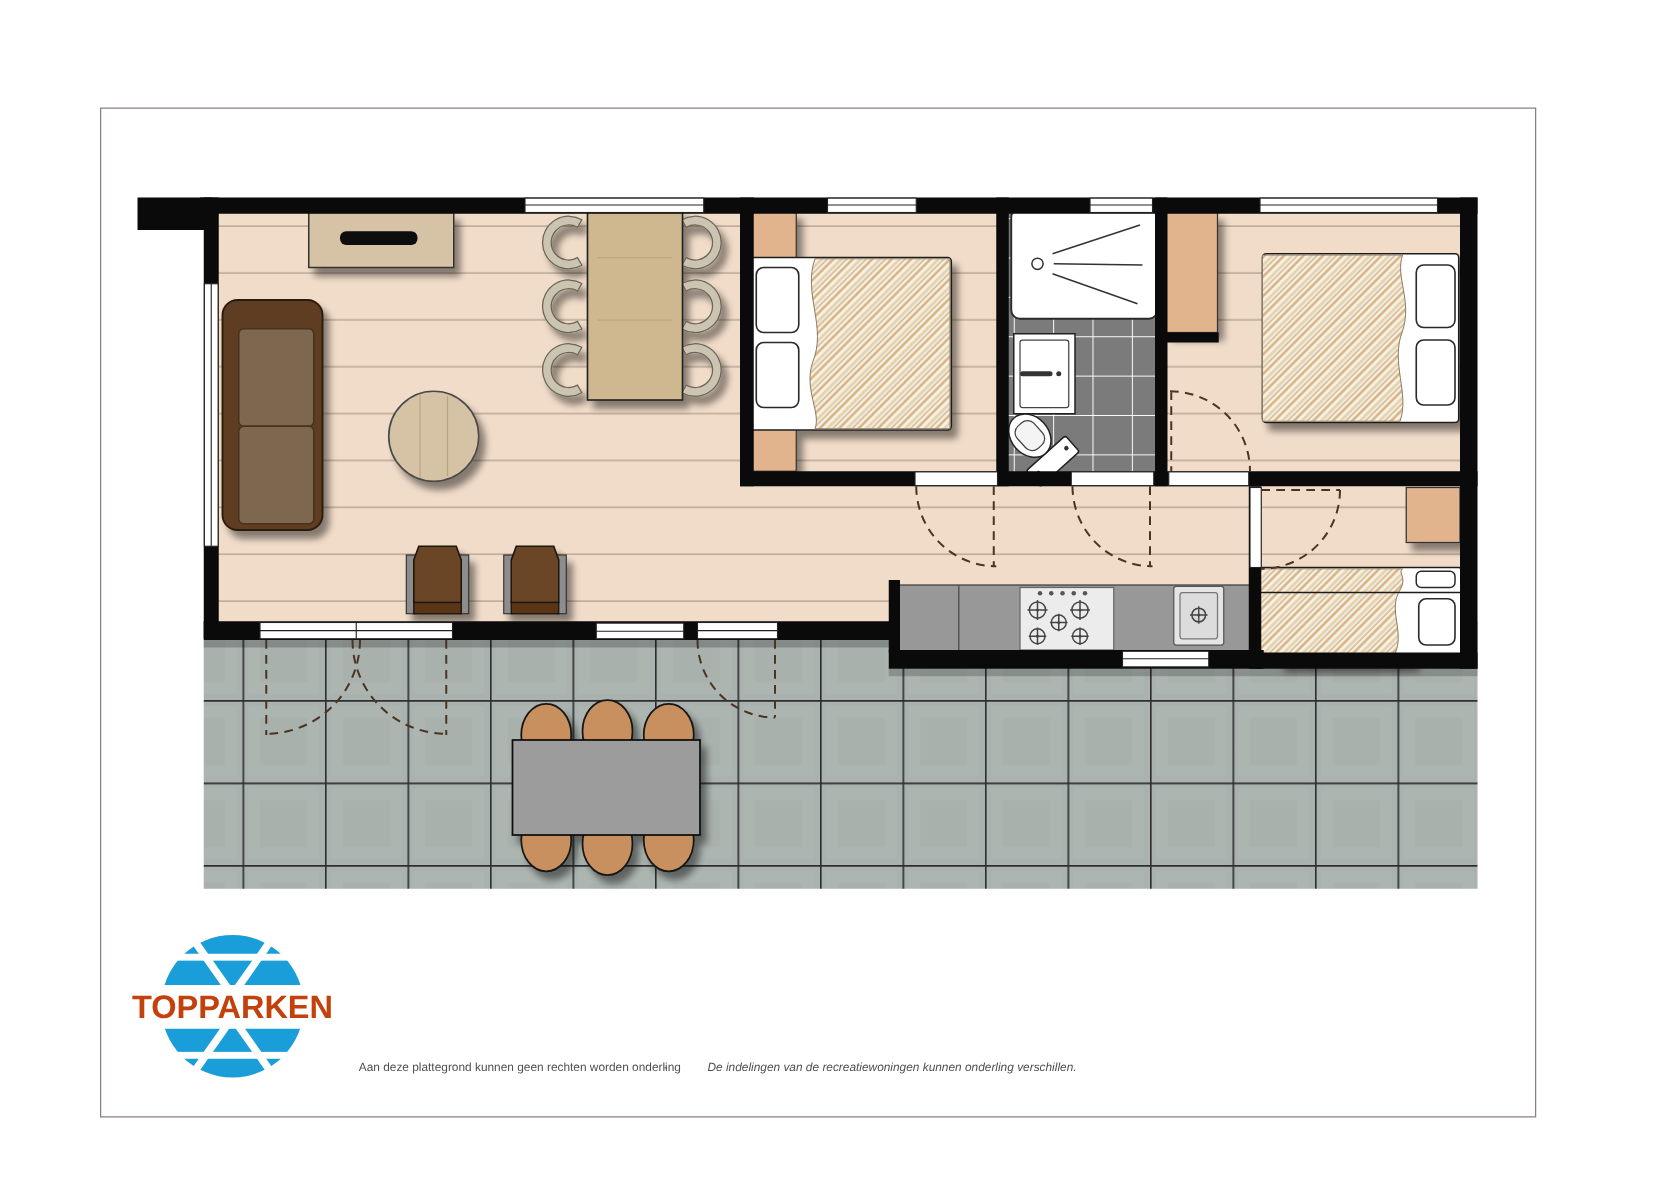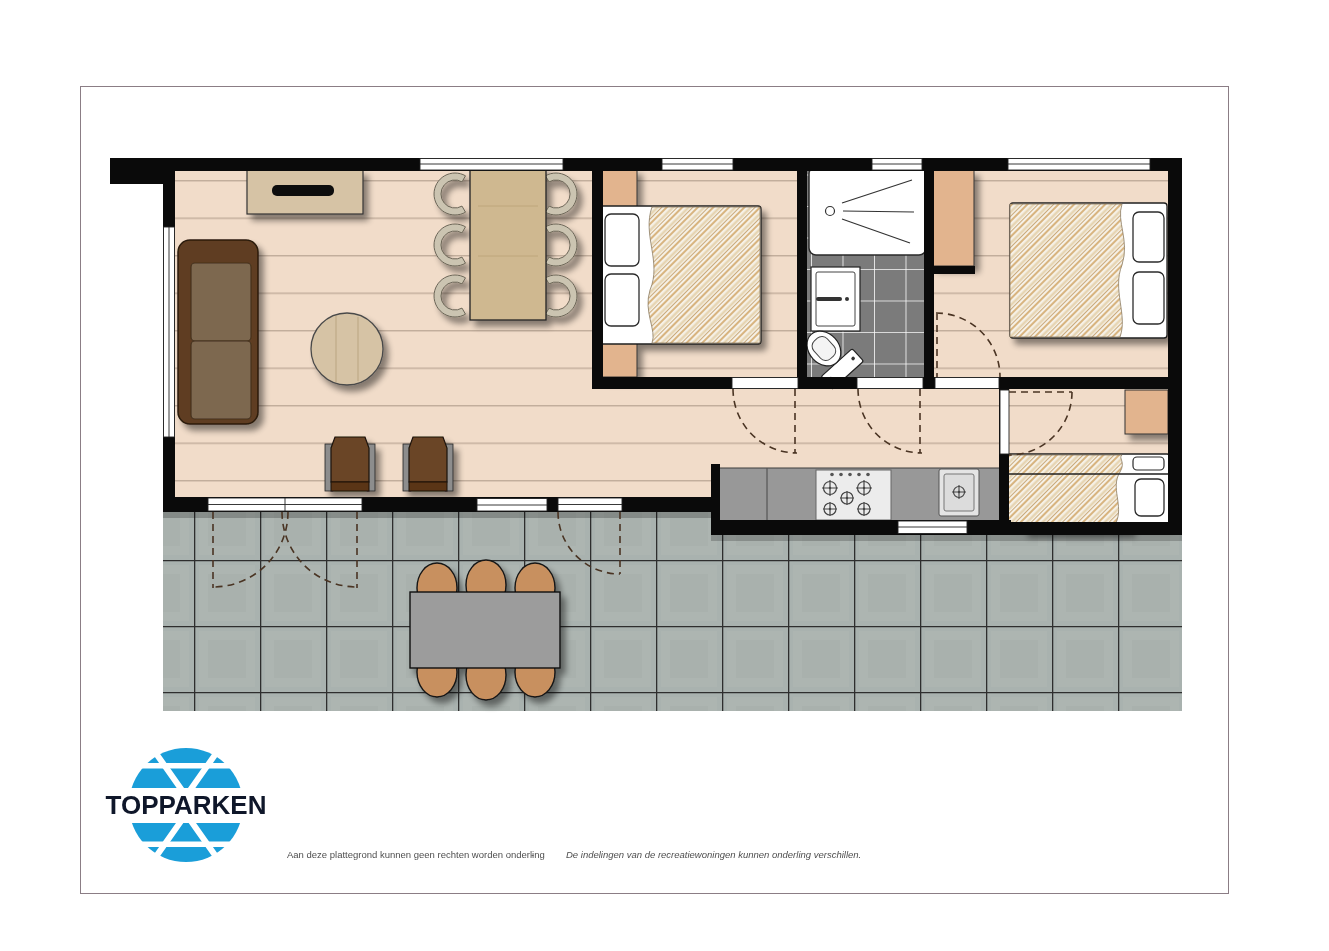--- a/index.html
+++ b/index.html
@@ -4,21 +4,21 @@
 <style>
   html,body{margin:0;padding:0;background:#fff;}
   #page{position:relative;width:1329px;height:951px;background:#fff;overflow:hidden;
         font-family:"Liberation Sans",sans-serif;}
   #frame{position:absolute;left:80px;top:86px;width:1147px;height:806px;
          border:1px solid #8b7d85;}
   #plan-svg{position:absolute;left:0;top:0;}
   #logo{position:absolute;left:103px;top:744px;width:166px;height:124px;}
   #logo svg{position:absolute;left:22px;top:0;}
   #logo-text{position:absolute;left:0;top:44px;width:166px;text-align:center;
-             font-weight:bold;font-size:26px;letter-spacing:0px;color:#0f172a;
+             font-weight:bold;font-size:26px;letter-spacing:0px;color:#c2410c;
              background:#fff;padding:2px 0;}
   .foot{position:absolute;top:849px;font-size:9.5px;color:#4f4f4f;white-space:nowrap;}
   #foot-left{left:287px;}
   #foot-sep{left:531px;}
   #foot-right{left:566px;font-style:italic;}
 </style>
 </head>
 <body>
 
 <div id="page">

